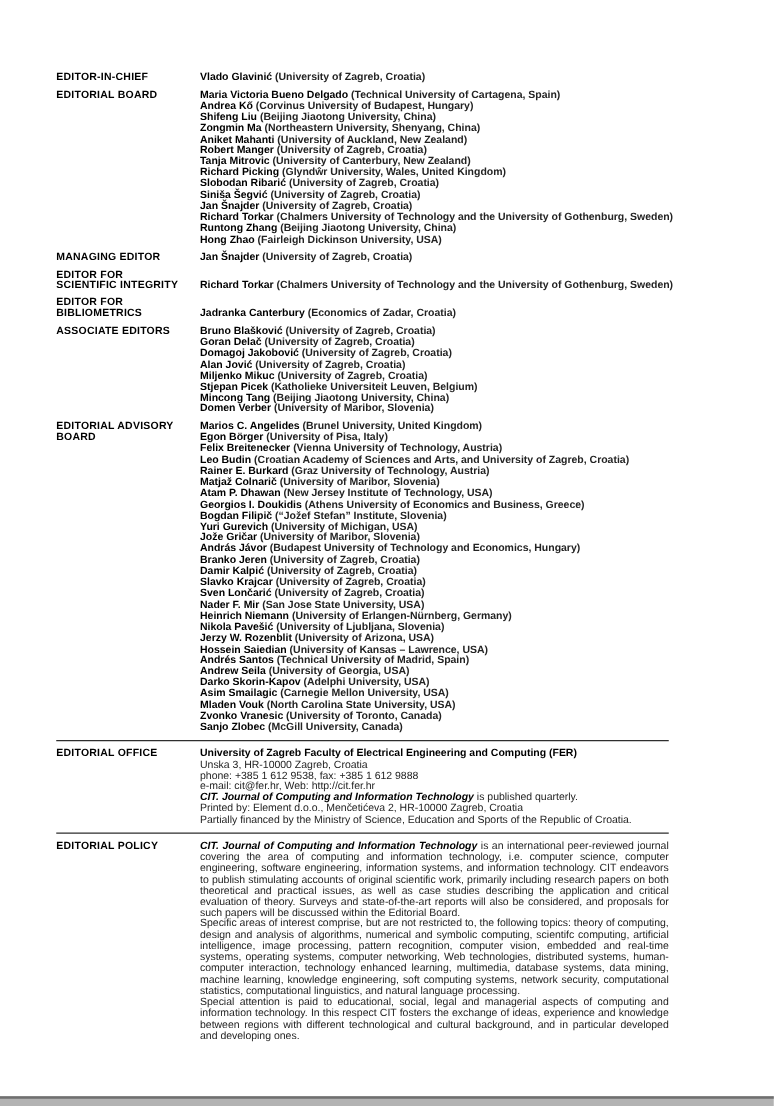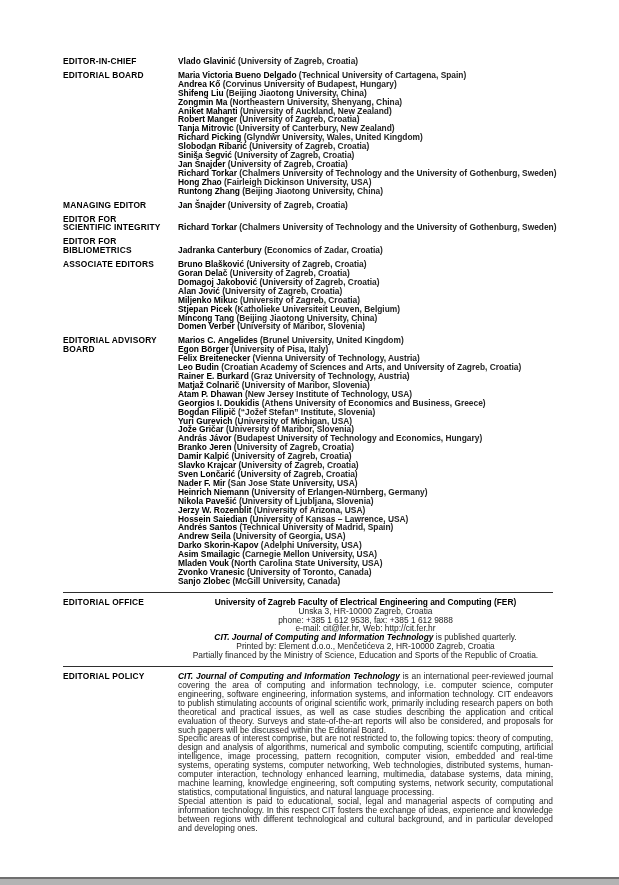--- a/index.html
+++ b/index.html
@@ -1,32 +1,32 @@
 <!DOCTYPE html>
 <html><head>
 <meta charset="utf-8">
 <style>
   html,body{margin:0;padding:0;}
   body{
     width:619px;height:885px;background:#ffffff;position:relative;overflow:hidden;
     font-family:"Liberation Sans",sans-serif;
     -webkit-font-smoothing:antialiased;
   }
-  .content{position:absolute;left:63px;top:57px;width:490px;color:#1d1d1d;}
+  .content{position:absolute;left:45px;top:57px;width:490px;color:#1d1d1d;}
   .row{display:flex;align-items:flex-start;margin-top:5px;}
   .row:first-child{margin-top:0;}
   .row.rule{border-top:1px solid #2e2e2e;padding-top:5px;margin-top:6px;}
   .label-col{flex:0 0 115px;}
   .label-line{font-size:8.4px;line-height:8.9px;font-weight:bold;color:#000;letter-spacing:0.2px;}
   .value-col{flex:1 1 auto;font-size:8.4px;line-height:8.9px;min-width:0;overflow:visible;}
   .value-col.offset1{padding-top:8.9px;}
   .pline{white-space:nowrap;}
   .nm{font-weight:bold;color:#000;}
   .aff{color:#232323;font-weight:bold;}
-  .oline{color:#232323;text-align:center;}
+  .oline{color:#232323;}
   .oline.b{font-weight:bold;color:#000;}
   .em{font-weight:bold;font-style:italic;color:#000;}
   .para{margin:0;text-align:justify;color:#232323;}
   .bottom-shadow{position:absolute;left:0;right:0;bottom:0;height:6px;background:#b3b3b3;border-top:2px solid #6f6f6f;}
 </style>
 </head>
 <body>
 
 <div class="content" id="sections-root">
     <div class="row type-people">
@@ -47,22 +47,22 @@
         <div class="pline"><span class="nm">Shifeng Liu</span> <span class="aff">(Beijing Jiaotong University, China)</span></div>
         <div class="pline"><span class="nm">Zongmin Ma</span> <span class="aff">(Northeastern University, Shenyang, China)</span></div>
         <div class="pline"><span class="nm">Aniket Mahanti</span> <span class="aff">(University of Auckland, New Zealand)</span></div>
         <div class="pline"><span class="nm">Robert Manger</span> <span class="aff">(University of Zagreb, Croatia)</span></div>
         <div class="pline"><span class="nm">Tanja Mitrovic</span> <span class="aff">(University of Canterbury, New Zealand)</span></div>
         <div class="pline"><span class="nm">Richard Picking</span> <span class="aff">(Glyndŵr University, Wales, United Kingdom)</span></div>
         <div class="pline"><span class="nm">Slobodan Ribarić</span> <span class="aff">(University of Zagreb, Croatia)</span></div>
         <div class="pline"><span class="nm">Siniša Šegvić</span> <span class="aff">(University of Zagreb, Croatia)</span></div>
         <div class="pline"><span class="nm">Jan Šnajder</span> <span class="aff">(University of Zagreb, Croatia)</span></div>
         <div class="pline"><span class="nm">Richard Torkar</span> <span class="aff">(Chalmers University of Technology and the University of Gothenburg, Sweden)</span></div>
+        <div class="pline"><span class="nm">Runtong Zhang</span> <span class="aff">(Beijing Jiaotong University, China)</span></div>
         <div class="pline"><span class="nm">Hong Zhao</span> <span class="aff">(Fairleigh Dickinson University, USA)</span></div>
-        <div class="pline"><span class="nm">Runtong Zhang</span> <span class="aff">(Beijing Jiaotong University, China)</span></div>
       </div>
     </div>
     <div class="row type-people">
       <div class="label-col">
         <div class="label-line">MANAGING EDITOR</div>
       </div>
       <div class="value-col">
         <div class="pline"><span class="nm">Jan Šnajder</span> <span class="aff">(University of Zagreb, Croatia)</span></div>
       </div>
     </div>

